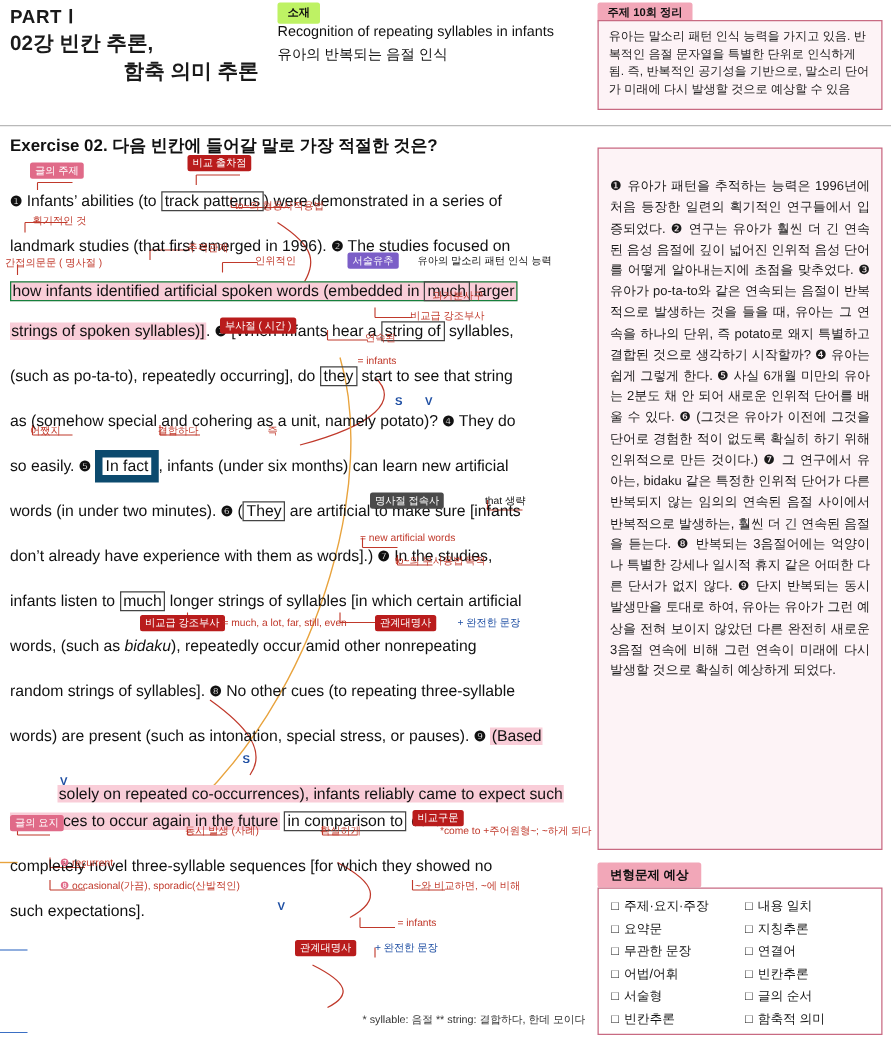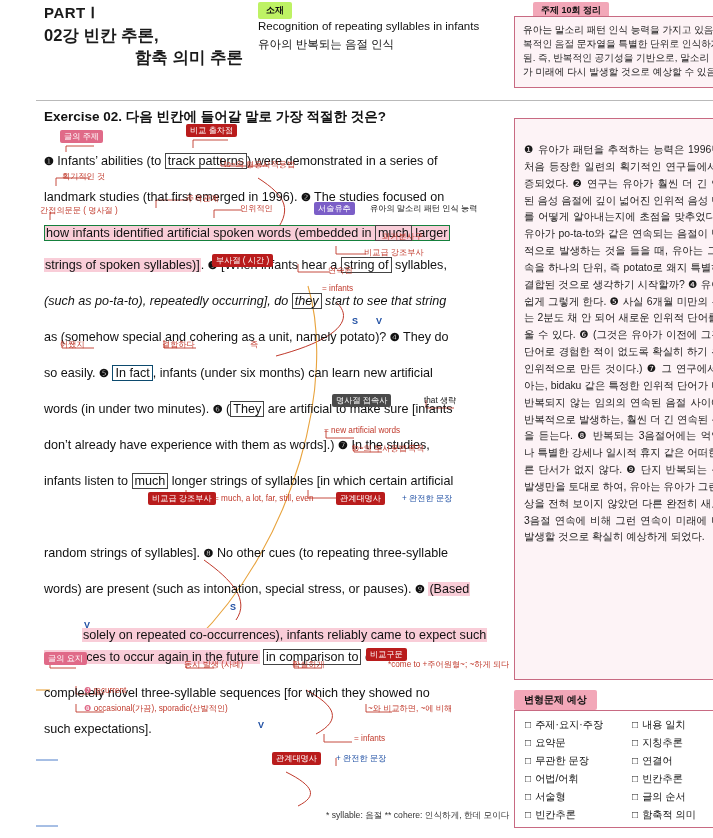--- a/index.html
+++ b/index.html
@@ -6,21 +6,21 @@
   html, body { margin: 0; padding: 0; }
   body {
     width: 713px;
     height: 838px;
     background: #ffffff;
     font-family: "Liberation Sans", sans-serif;
     color: #1a1a1a;
     position: relative;
     overflow: hidden;
   }
-  .page { position: relative; width: 605px; height: 838px; margin-left: 36px; }
+  .page { position: relative; width: 605px; height: 838px; }
 
   
   .header { position: absolute; left: 0; top: 0; width: 713px; height: 100px; }
   .part-label {
     position: absolute; left: 8px; top: 4px;
     font-size: 15px; font-weight: bold; letter-spacing: 0.5px;
   }
   .lesson-title {
     position: absolute; left: 8px; top: 24px; width: 205px;
     font-size: 16.5px; font-weight: bold; line-height: 1.35;
@@ -35,21 +35,21 @@
   .topic-en {
     position: absolute; left: 222px; top: 18px; width: 240px;
     font-size: 11.5px; line-height: 1.45; color: #111;
   }
   .topic-kr {
     position: absolute; left: 222px; top: 36px; width: 240px;
     font-size: 11.5px; line-height: 1.45; color: #111;
   }
 
   .summary-tag {
-    position: absolute; left: 497px; top: 2px;
+    position: absolute; left: 478px; top: 2px;
     background: #f2a7b8; color: #111; font-size: 9px;
     padding: 2px 8px; border-radius: 2px; font-weight: bold;
   }
   .summary-box {
     position: absolute; left: 478px; top: 16px; width: 228px; height: 72px;
     border: 1px solid #c86a82; background: #fdf3f6;
     padding: 6px 8px; font-size: 9.7px; line-height: 1.45; color: #222;
   }
 
   .hrule { position: absolute; left: 0; width: 713px; border-top: 1px solid #b9b9b9; }
@@ -63,21 +63,21 @@
   
   .passage {
     position: absolute; left: 8px; top: 136px; width: 460px; height: 690px;
     font-size: 12.6px; color: #111;
   }
   .line { position: absolute; left: 0; width: 460px; white-space: nowrap; }
   .num { font-weight: bold; font-size: 11px; }
   .hl-pink { background: #f9cdd8; padding: 0 1px; }
   .hl-pink-b { background: #f9cdd8; padding: 0 1px; border: 1px solid #15803d; }
   .boxed { border: 1px solid #444; padding: 0 2px; }
-  .boxed-red { border: 1px solid #0c4a6e; padding: 0 2px; }
+  .boxed-red { border: 6px solid #0c4a6e; padding: 0 2px; }
   .it { font-style: italic; }
 
   
   .anno {
     position: absolute; font-size: 8.2px; color: #c0392b; white-space: nowrap;
     line-height: 1.1;
   }
   .anno.blue { color: #1f4fa3; }
   .anno.black { color: #111; }
   .tagbox {
@@ -229,21 +229,21 @@
     </div>
 
     <div class="line" style="top:90px;">
       <span class="hl-pink-b">how infants identified artificial spoken words (embedded in <span class="boxed">much</span> larger</span>
     </div>
 
     <div class="line" style="top:122px;">
       <span class="hl-pink">strings of spoken syllables)]</span>. <span class="num">❸</span> [When infants hear a <span class="boxed">string of</span> syllables,
     </div>
 
-    <div class="line" style="top:158px;font-style:italic;">
+    <div class="line" style="top:158px;">
       (such as po-ta-to), repeatedly occurring], do <span class="boxed">they</span> start to see that string
     </div>
 
     <div class="line" style="top:194px;">
       as (somehow special and cohering as a unit, namely potato)? <span class="num">❹</span> They do
     </div>
 
     <div class="line" style="top:230px;">
       so easily. <span class="num">❺</span> <span class="boxed-red">In fact</span>, infants (under six months) can learn new artificial
     </div>
@@ -253,20 +253,23 @@
     </div>
 
     <div class="line" style="top:302px;">
       don’t already have experience with them as words].) <span class="num">❼</span> In the studies,
     </div>
 
     <div class="line" style="top:338px;">
       infants listen to <span class="boxed">much</span> longer strings of syllables [in which certain artificial
     </div>
 
+    <div class="line" style="top:374px;">
+      words, (such as <span class="it">bidaku</span>), repeatedly occur amid other nonrepeating
+    </div>
 
     <div class="line" style="top:410px;">
       random strings of syllables]. <span class="num">❽</span> No other cues (to repeating three-syllable
     </div>
 
     <div class="line" style="top:446px;">
       words) are present (such as intonation, special stress, or pauses). <span class="num">❾</span> <span class="hl-pink">(Based</span>
     </div>
 
     <div class="line" style="top:492px;padding-left:38px;">
@@ -347,15 +350,15 @@
       <div class="pred-item"><span class="cb">□</span><span>연결어</span></div>
       <div class="pred-item"><span class="cb">□</span><span>어법/어휘</span></div>
       <div class="pred-item"><span class="cb">□</span><span>빈칸추론</span></div>
       <div class="pred-item"><span class="cb">□</span><span>서술형</span></div>
       <div class="pred-item"><span class="cb">□</span><span>글의 순서</span></div>
       <div class="pred-item"><span class="cb">□</span><span>빈칸추론</span></div>
       <div class="pred-item"><span class="cb">□</span><span>함축적 의미</span></div>
     </div>
   </div>
 
-  <div class="footnote">* syllable: 음절 ** cohere: 인식하게, 한데 모이다</div>
+  <div class="footnote">* syllable: 음절 ** string: 결합하다, 한데 모이다</div>
 
 </div>
 
 </body></html>

